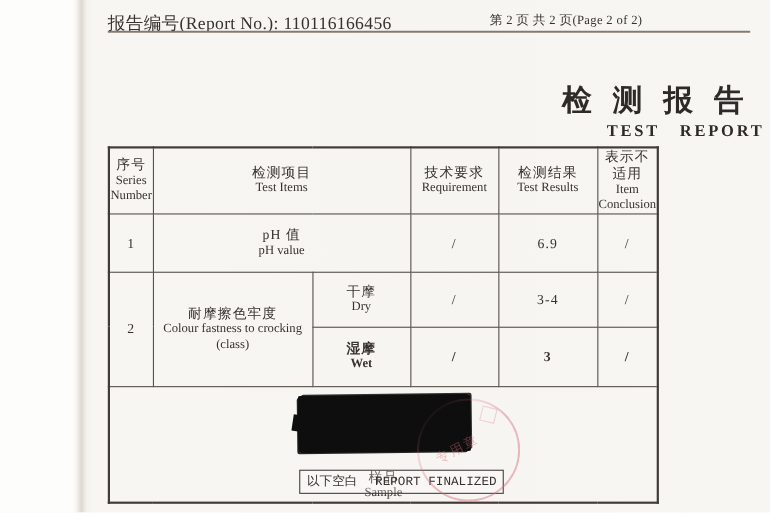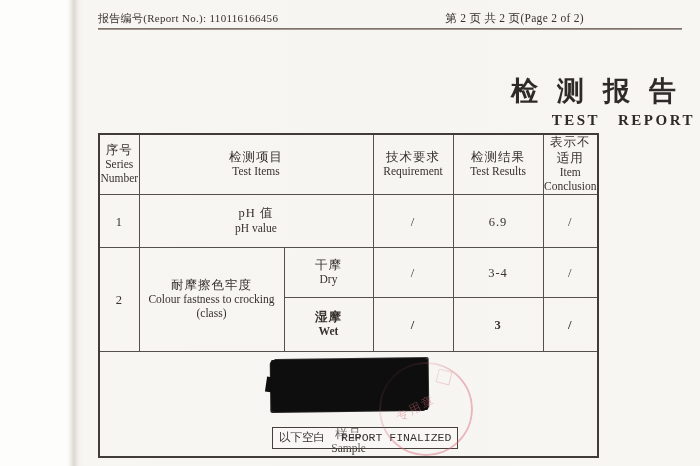--- a/index.html
+++ b/index.html
@@ -3,21 +3,21 @@
 <meta charset="utf-8">
 <style>
   html,body{margin:0;padding:0;width:700px;height:466px;}
   body{font-family:"Liberation Serif","DejaVu Serif",serif;background:#fbfbfa;}
   .paper{position:relative;width:700px;height:466px;overflow:hidden;
     background:linear-gradient(90deg,#fdfdfc 0,#fdfdfc 66px,#f1eee9 74px,#f8f6f3 84px,#f6f5f2 55%,#f7f6f3 100%);
     color:#37322d;}
   .crease{position:absolute;left:69px;top:0;width:10px;height:466px;
     background:linear-gradient(90deg,rgba(150,140,125,0) 0,rgba(150,140,125,.22) 50%,rgba(150,140,125,0) 100%);}
   
-  .report-no{position:absolute;left:98px;top:11px;font-size:11px;letter-spacing:.3px;}
+  .report-no{position:absolute;left:98px;top:11px;font-size:16px;letter-spacing:.3px;}
   .page-info{position:absolute;right:116px;top:11px;font-size:11.5px;letter-spacing:.3px;}
   .rule{position:absolute;left:98px;top:28px;width:584px;height:2px;
     background:linear-gradient(#6a625c,#b3aaa1);}
   
   .title-block{position:absolute;left:0;top:73px;width:695px;text-align:right;}
   .title-cn{display:inline-block;font-size:27px;font-weight:bold;letter-spacing:19px;margin-left:19px;color:#2e2a27;}
   .title-en{display:block;font-size:15px;font-weight:bold;letter-spacing:2.5px;word-spacing:12px;margin-top:3px;color:#2e2a27;}
   
   table.report{position:absolute;left:98px;top:133px;width:499px;border-collapse:collapse;table-layout:fixed;
     border:2px solid #413c37;}

